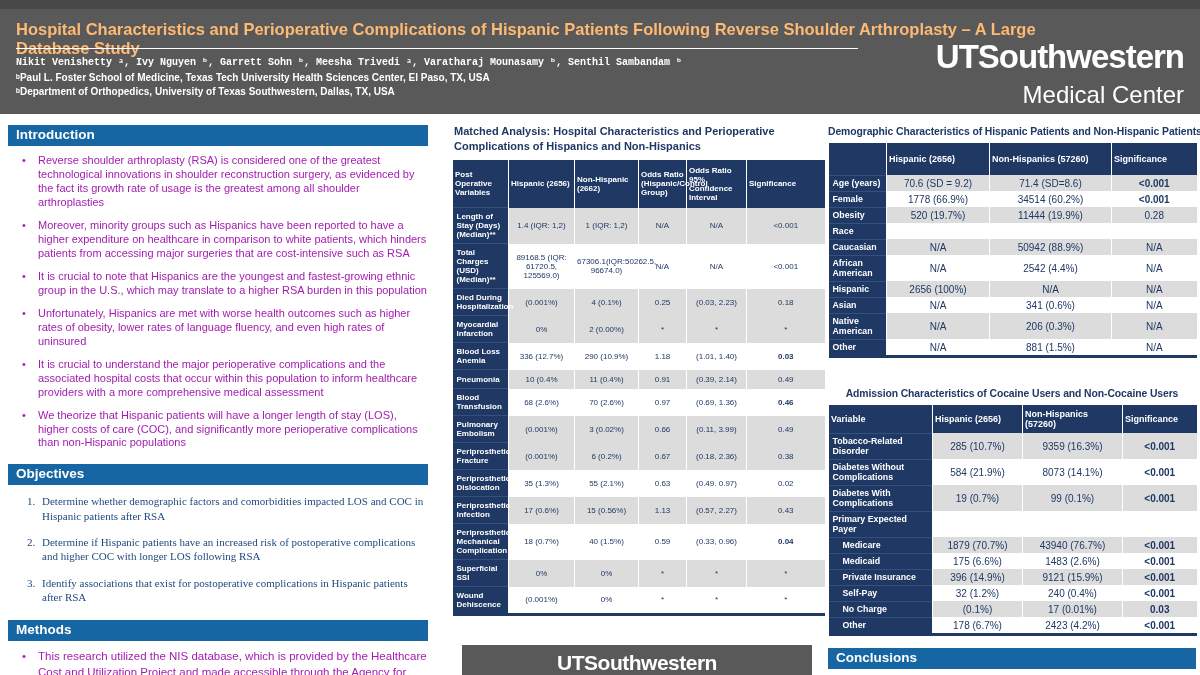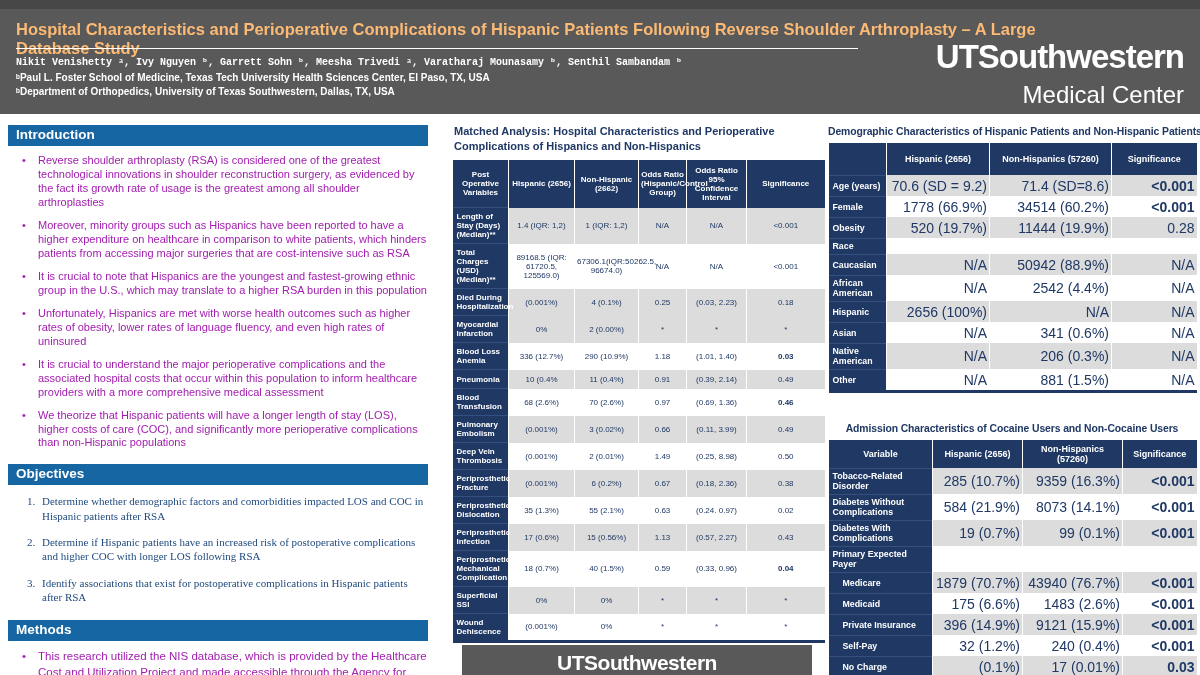--- a/index.html
+++ b/index.html
@@ -28,34 +28,34 @@
   ul.bullets li::before { content:"\2022"; position:absolute; left:-16px; }
   ul.bullets.big li { font-size:11.5px; line-height:1.33; margin-bottom:12px; }
   ol.numbers { margin:9px 0 16px 0; padding:0 0 0 30px; color:#1F497D;font-family:Liberation Serif, serif; }
   ol.numbers li { margin-bottom:12px; font-size:11px; line-height:1.3; padding-left:4px; }
   
   .tbl-title { color:#1F3864; font-weight:bold; }
   .mid-title { font-size:11px; line-height:1.35; margin:2px 0 6px 2px; }
   .rt-title { font-size:10.4px; text-align:center; white-space:nowrap; letter-spacing:-0.1px; margin:4px 0 6px 0; }
   table { border-collapse:collapse; table-layout:fixed; }
   .datatbl { border-bottom:3px solid #1F3864; }
-  .datatbl th { background:#1F3864; color:#fff; font-weight:bold; text-align:center; vertical-align:middle; border-left:1px solid #fff; }
+  .datatbl th { background:#1F3864; color:#fff; font-weight:bold; text-align:left; vertical-align:middle; border-left:1px solid #fff; }
   .datatbl td.rowlabel { background:#1F3864; color:#fff; font-weight:bold; text-align:left; vertical-align:middle; border-top:1px solid #33507e; }
   .datatbl td.data { color:#1F3864; text-align:center; vertical-align:middle; border-left:1px solid #fff; }
   .datatbl tr.odd td.data { background:#DCDCDC; }
   .boldval { font-weight:bold; }
   .indent { padding-left:14px !important; }
   .mid-table { width:372px; }
   .mid-table th { font-size:8px; padding:6px 2px; }
   .mid-table td.rowlabel { font-size:8px; padding:4px 4px; }
   .mid-table td.data { font-size:8px; padding:5px 2px; }
   .rt-table { width:368px; }
   .rt-table th { font-size:9px; padding:4px 2px; }
   .rt-table td.rowlabel { font-size:8.8px; padding:2.5px 4px; }
-  .rt-table td.data { font-size:14px; padding:2.5px 2px;text-align:right; }
+  .rt-table td.data { font-size:10px; padding:2.5px 2px; }
   .demo-table th { padding:11px 2px; }
   
   .bottom-logo { position:absolute; left:462px; top:645px; width:350px; height:62px; background:#595959; color:#fff; text-align:center; padding-top:7px; box-sizing:border-box; line-height:1; }
   .bottom-logo .l1 { font-size:21px; font-weight:bold; letter-spacing:-0.5px; }
   .concl-wrap ul.bullets li { margin-bottom:10px; line-height:1.3; }
 </style>
 </head>
 <body>
 
 <div class="poster">
@@ -176,42 +176,34 @@
             <td class="data boldval">0.46</td>
           </tr>
           <tr class="odd">
             <td class="rowlabel">Pulmonary Embolism</td>
             <td class="data">(0.001%)</td>
             <td class="data">3 (0.02%)</td>
             <td class="data">0.66</td>
             <td class="data">(0.11, 3.99)</td>
             <td class="data">0.49</td>
           </tr>
-          <tr class="even">
-            <td class="rowlabel">Deep Vein Thrombosis</td>
-            <td class="data">(0.001%)</td>
-            <td class="data">2 (0.01%)</td>
-            <td class="data">1.49</td>
-            <td class="data">(0.25, 8.98)</td>
-            <td class="data">0.50</td>
-          </tr>
           <tr class="odd">
             <td class="rowlabel">Periprosthetic Fracture</td>
             <td class="data">(0.001%)</td>
             <td class="data">6 (0.2%)</td>
             <td class="data">0.67</td>
             <td class="data">(0.18, 2.36)</td>
             <td class="data">0.38</td>
           </tr>
           <tr class="even">
             <td class="rowlabel">Periprosthetic Dislocation</td>
             <td class="data">35 (1.3%)</td>
             <td class="data">55 (2.1%)</td>
             <td class="data">0.63</td>
-            <td class="data">(0.24. 0.97)</td>
+            <td class="data">(0.49. 0.97)</td>
             <td class="data">0.02</td>
           </tr>
           <tr class="odd">
             <td class="rowlabel">Periprosthetic Infection</td>
             <td class="data">17 (0.6%)</td>
             <td class="data">15 (0.56%)</td>
             <td class="data">1.13</td>
             <td class="data">(0.57, 2.27)</td>
             <td class="data">0.43</td>
           </tr>

